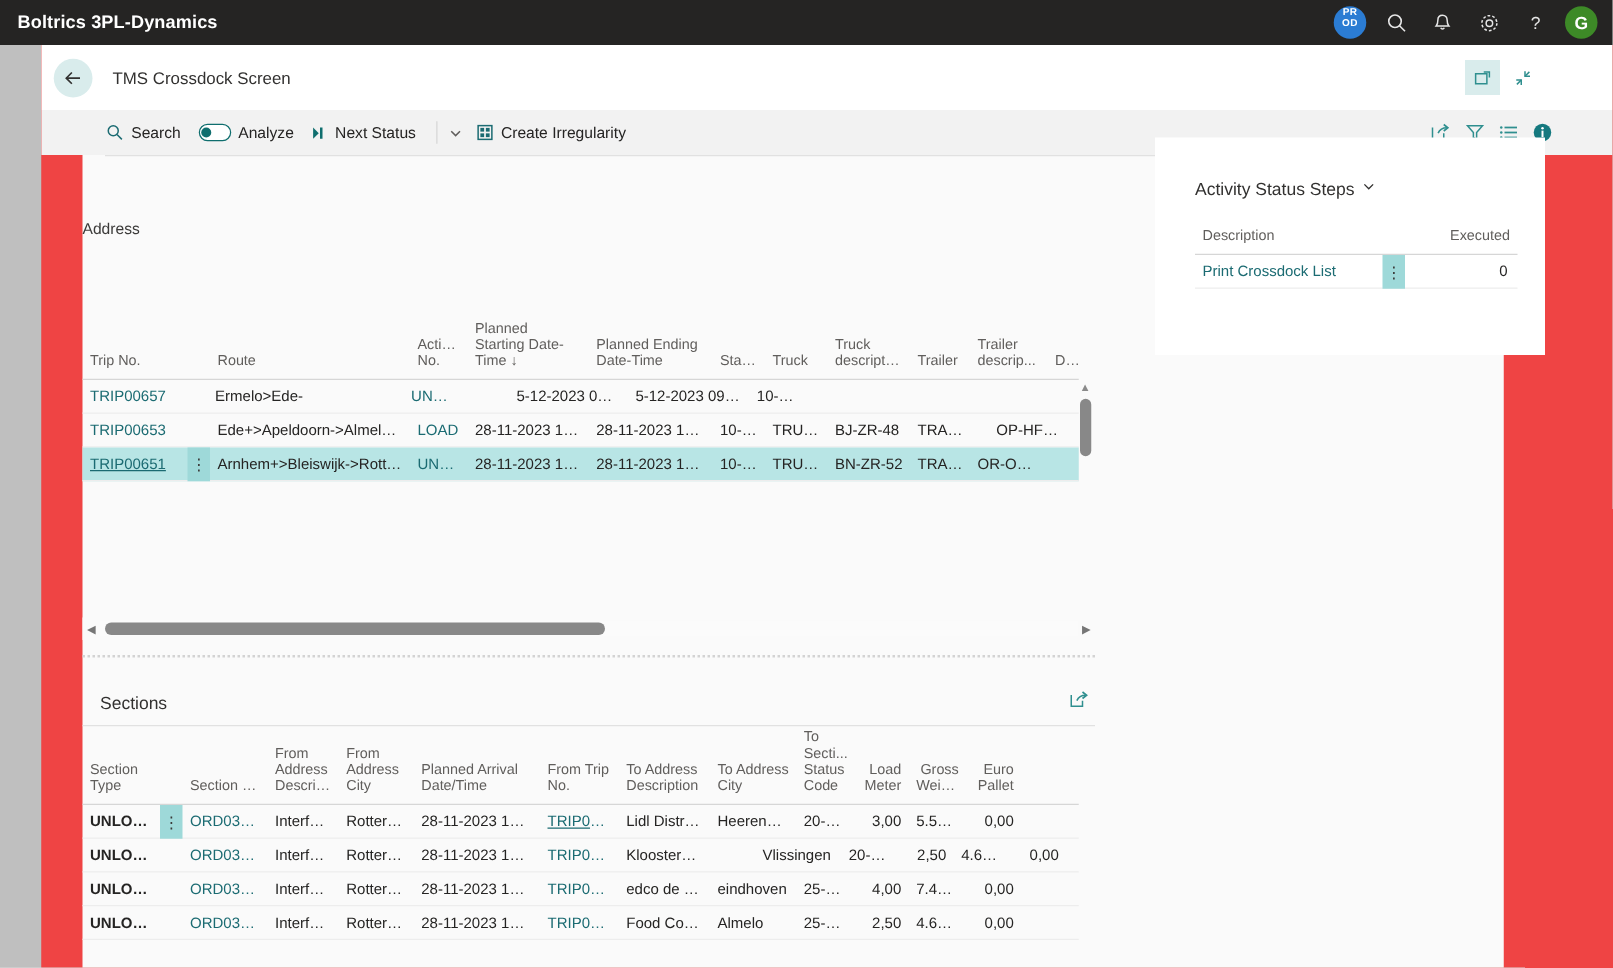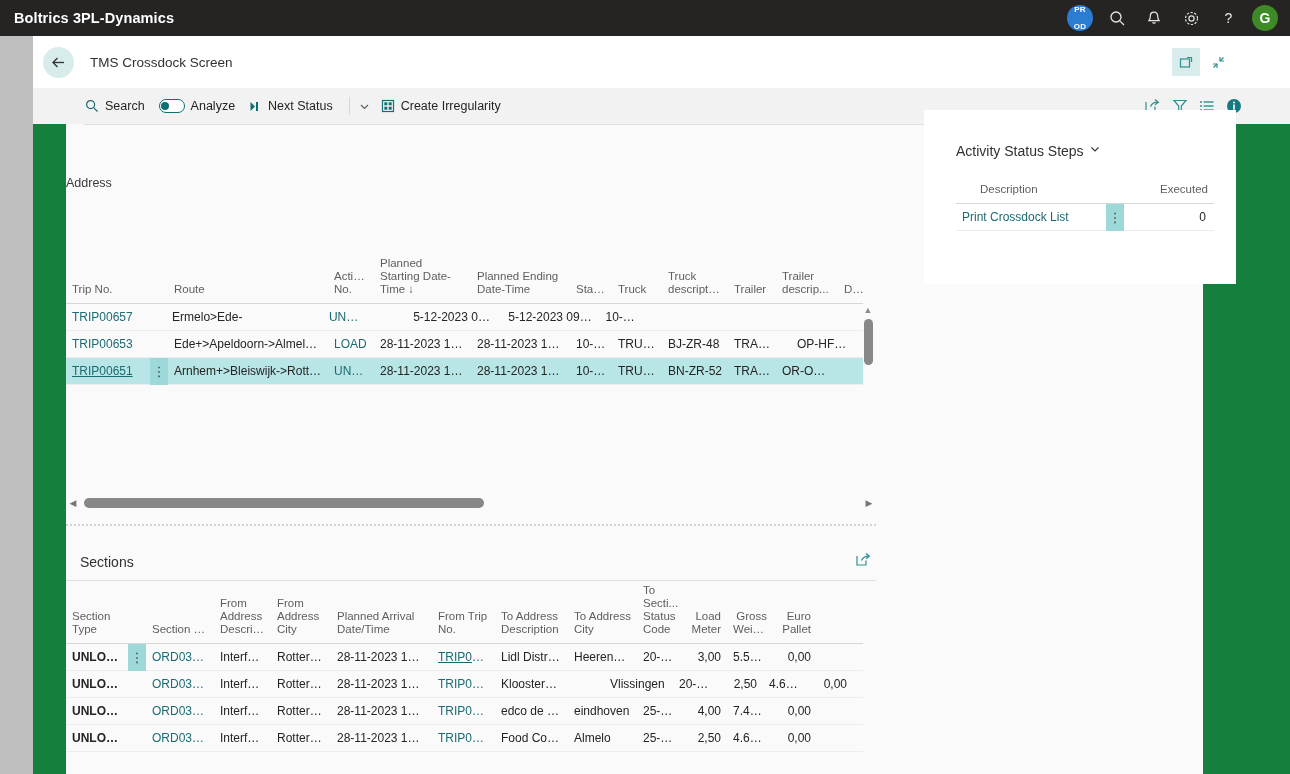--- a/index.html
+++ b/index.html
@@ -16,32 +16,32 @@
   
   .topbar {
     position:absolute; top:0; left:0; width:1290px; height:36px;
     background:#252423; display:flex; align-items:center;
   }
   .brand { color:#fff; font-size:14.5px; font-weight:bold; margin-left:14px; letter-spacing:.1px; }
   .top-icons { margin-left:auto; display:flex; align-items:center; gap:11px; padding-right:12px; }
   .prod-badge {
     width:26px; height:26px; border-radius:50%; background:#2b7cd3; color:#fff;
     font-size:8px; font-weight:bold; line-height:9px; display:flex; flex-direction:column;
-    align-items:center; justify-content:space-between; letter-spacing:.3px;
+    align-items:center; justify-content:flex-start; letter-spacing:.3px;
   }
   .t-icon { width:26px; height:26px; display:flex; align-items:center; justify-content:center; color:#e6e6e6; }
   .t-icon svg { display:block; }
   .avatar {
     width:26px; height:26px; border-radius:50%; background:#3d8a27; color:#fff;
     display:flex; align-items:center; justify-content:center; font-size:14px; font-weight:bold;
   }
 
   
   .gutter { position:absolute; top:36px; left:0; width:33px; height:738px; background:#bfbfbf; }
-  .page { position:absolute; top:36px; left:33px; width:1257px; height:738px; background:#15803d; overflow:hidden; }
+  .page { position:absolute; top:36px; left:33px; width:1257px; height:738px; background:#ef4444; overflow:hidden; }
 
   
   .pagehead {
     position:absolute; top:0; left:0; width:1257px; height:52px; background:#ffffff;
     display:flex; align-items:center;
   }
   .backbtn {
     width:31px; height:31px; border-radius:50%; background:#d9ecec; margin-left:10px;
     display:flex; align-items:center; justify-content:center; cursor:pointer;
   }
@@ -441,21 +441,21 @@
     <div class="aspanel">
       <div class="as-title" style="position:absolute; left:32px; top:33px;">
         <span>Activity Status Steps</span>
         <svg width="12" height="12" viewBox="0 0 12 12">
             <polyline points="2.5,4.5 6,8 9.5,4.5" fill="none" stroke="#323130" stroke-width="1.1"></polyline>
           </svg>
       </div>
 
       <div class="grid" style="left:32px; top:58px; width:258px;">
         <div class="ghead" style="height:36px;">
-          <div class="gc" style="width:150px;margin-left:18px;">Description</div>
+          <div class="gc" style="width:150px;">Description</div>
           <div class="gc num" style="width:108px;">Executed</div>
         </div>
         <div id="ass-body">
             <div class="grow">
               <div class="gc lnk" style="width: 150px;">Print Crossdock List</div>
               <div class="kebab hl">⋮</div>
               <div class="gc num" style="width: 88px;">0</div>
             </div>
           </div>
       </div>

